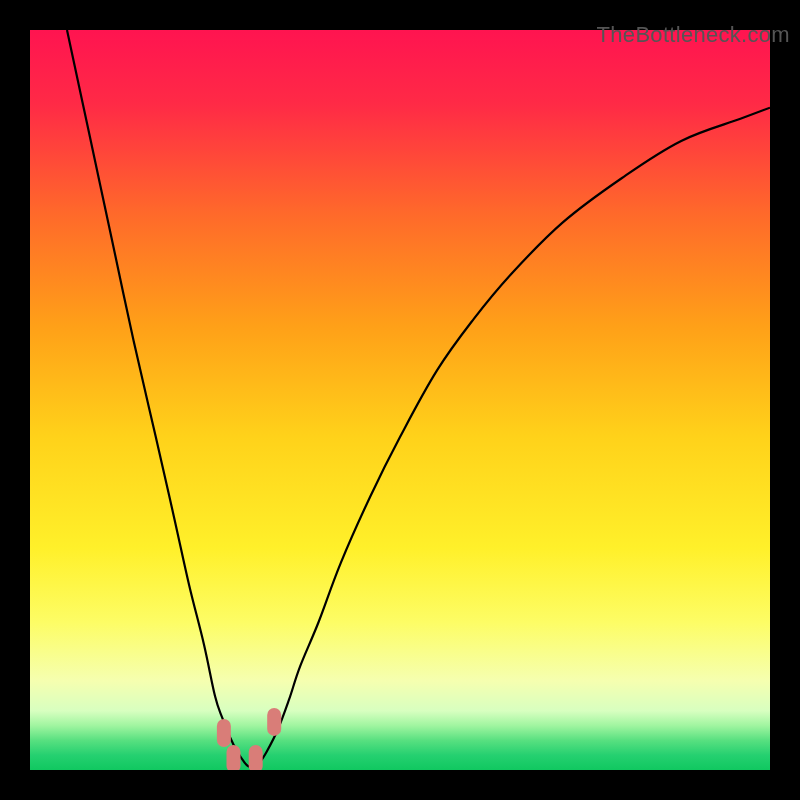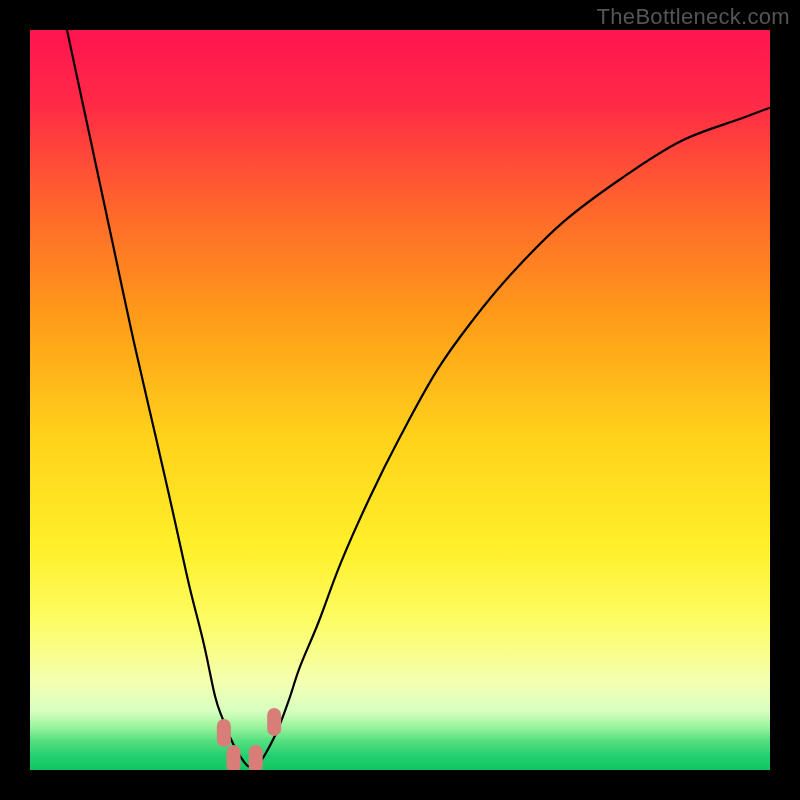--- a/index.html
+++ b/index.html
@@ -34,21 +34,21 @@
   }
   .curve-svg {
     position: absolute;
     left: 0;
     top: 0;
     width: 100%;
     height: 100%;
   }
   .watermark {
     position: absolute;
-    top: 4px;
+    top: 22px;
     right: 10px;
     color: #555;
     font-size: 22px;
     font-weight: 500;
     letter-spacing: 0.3px;
   }
 </style>
 </head>
 <body>
 

